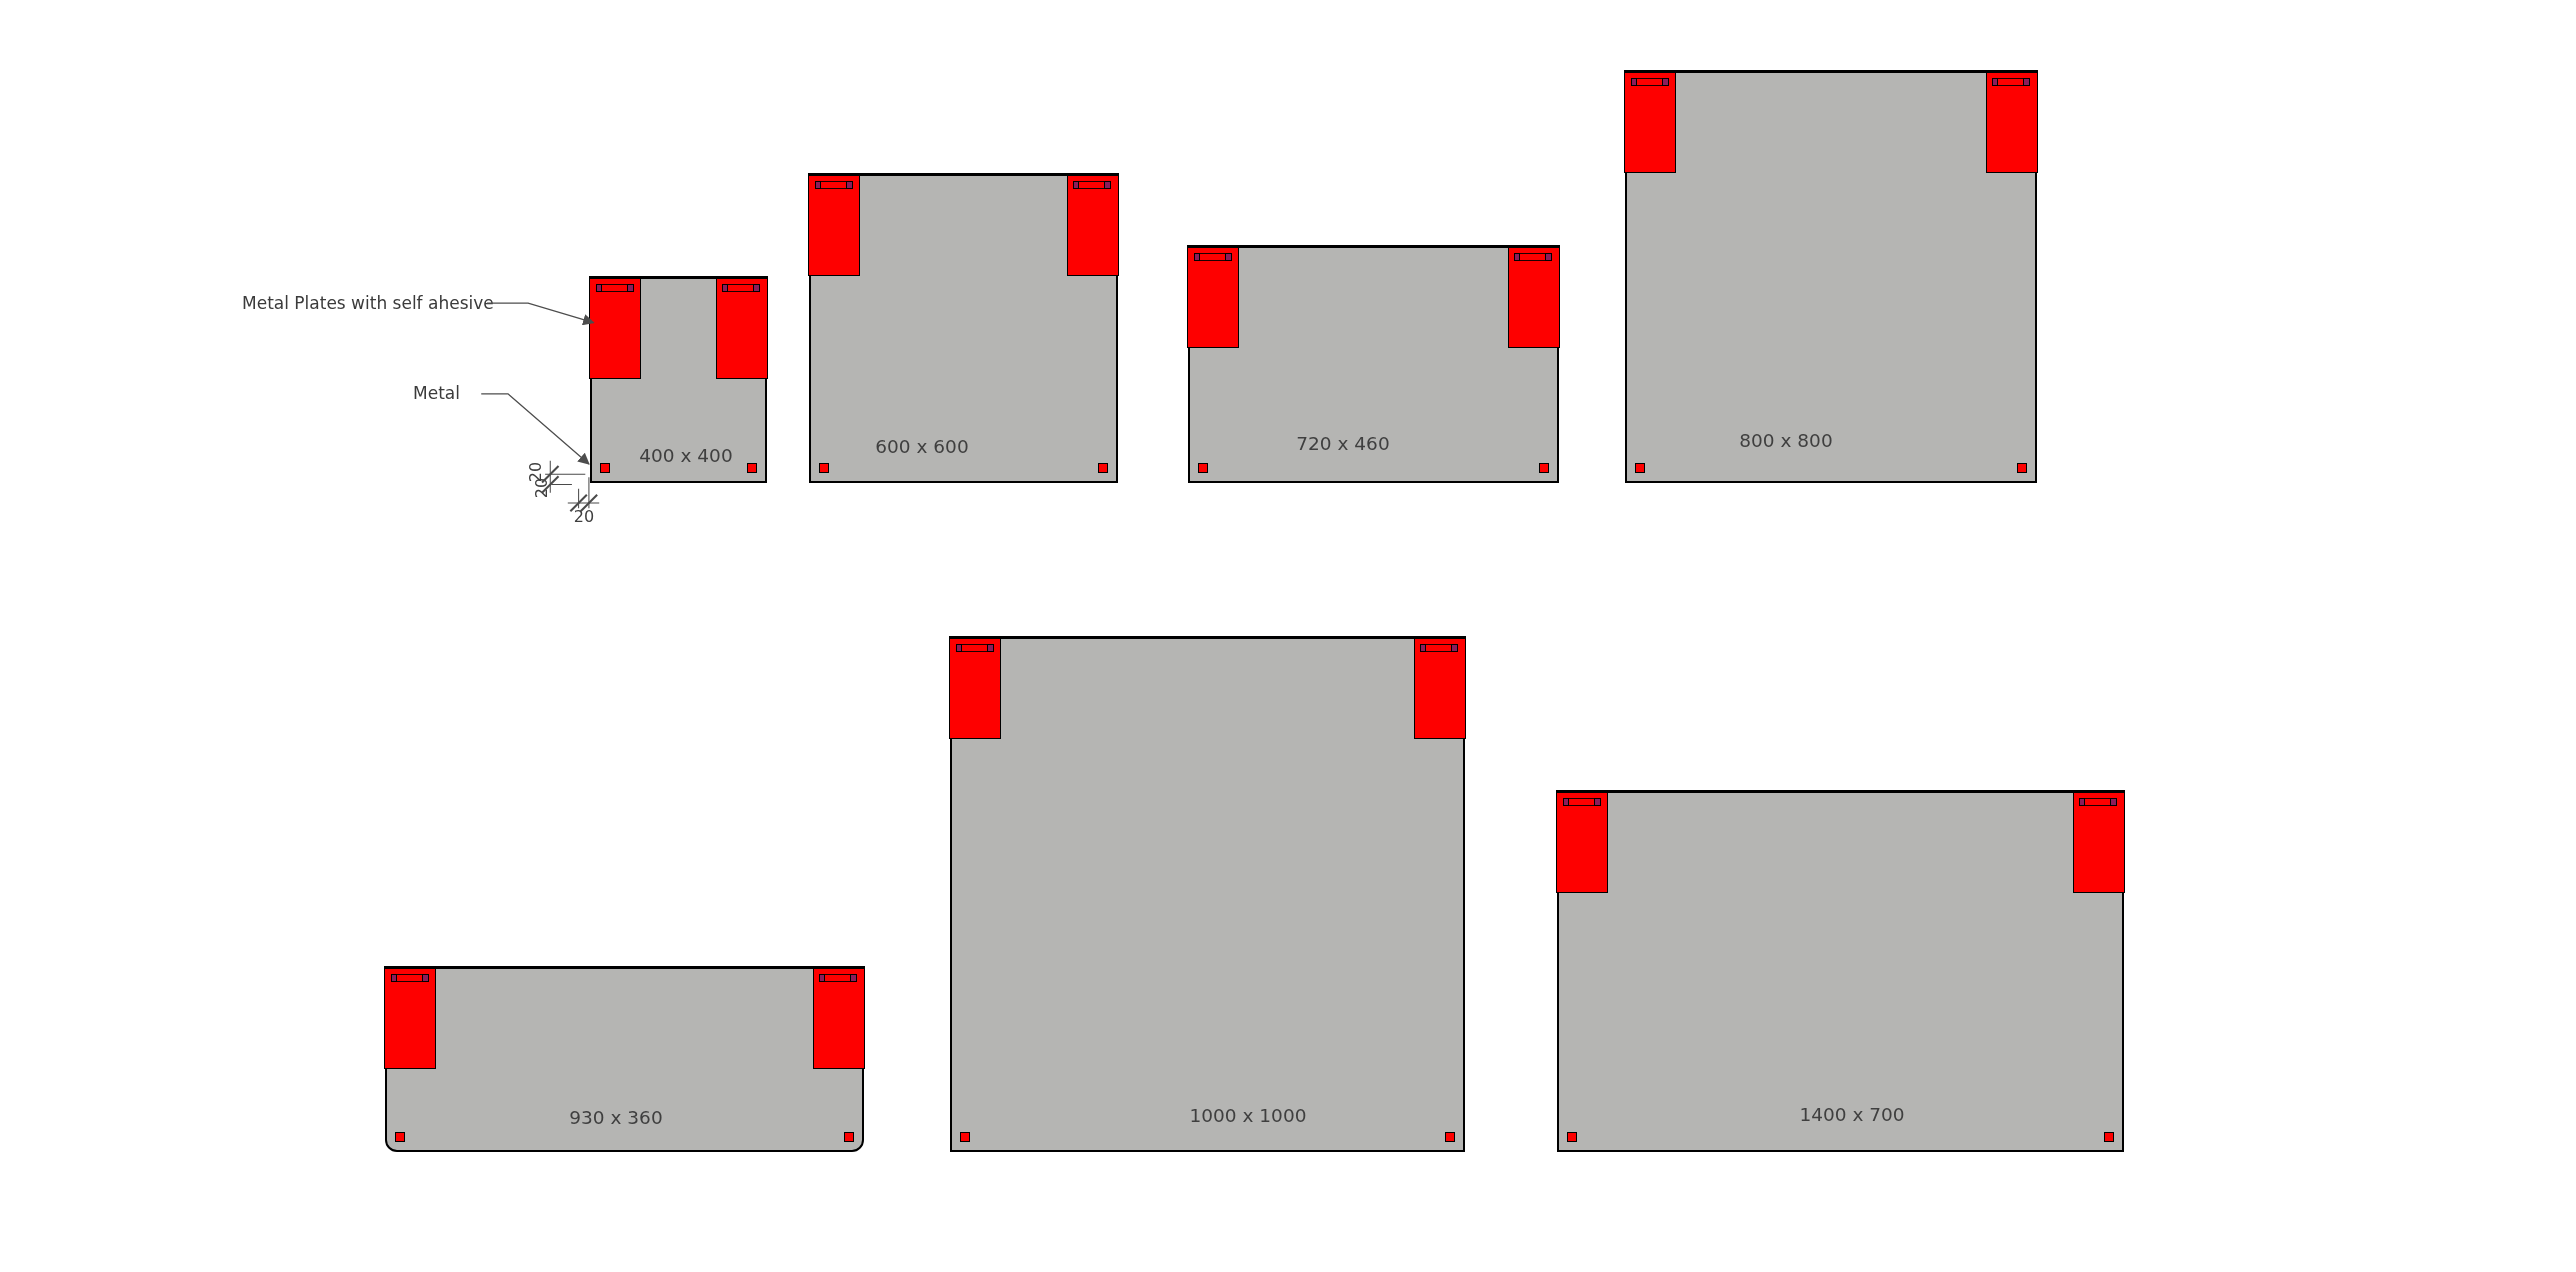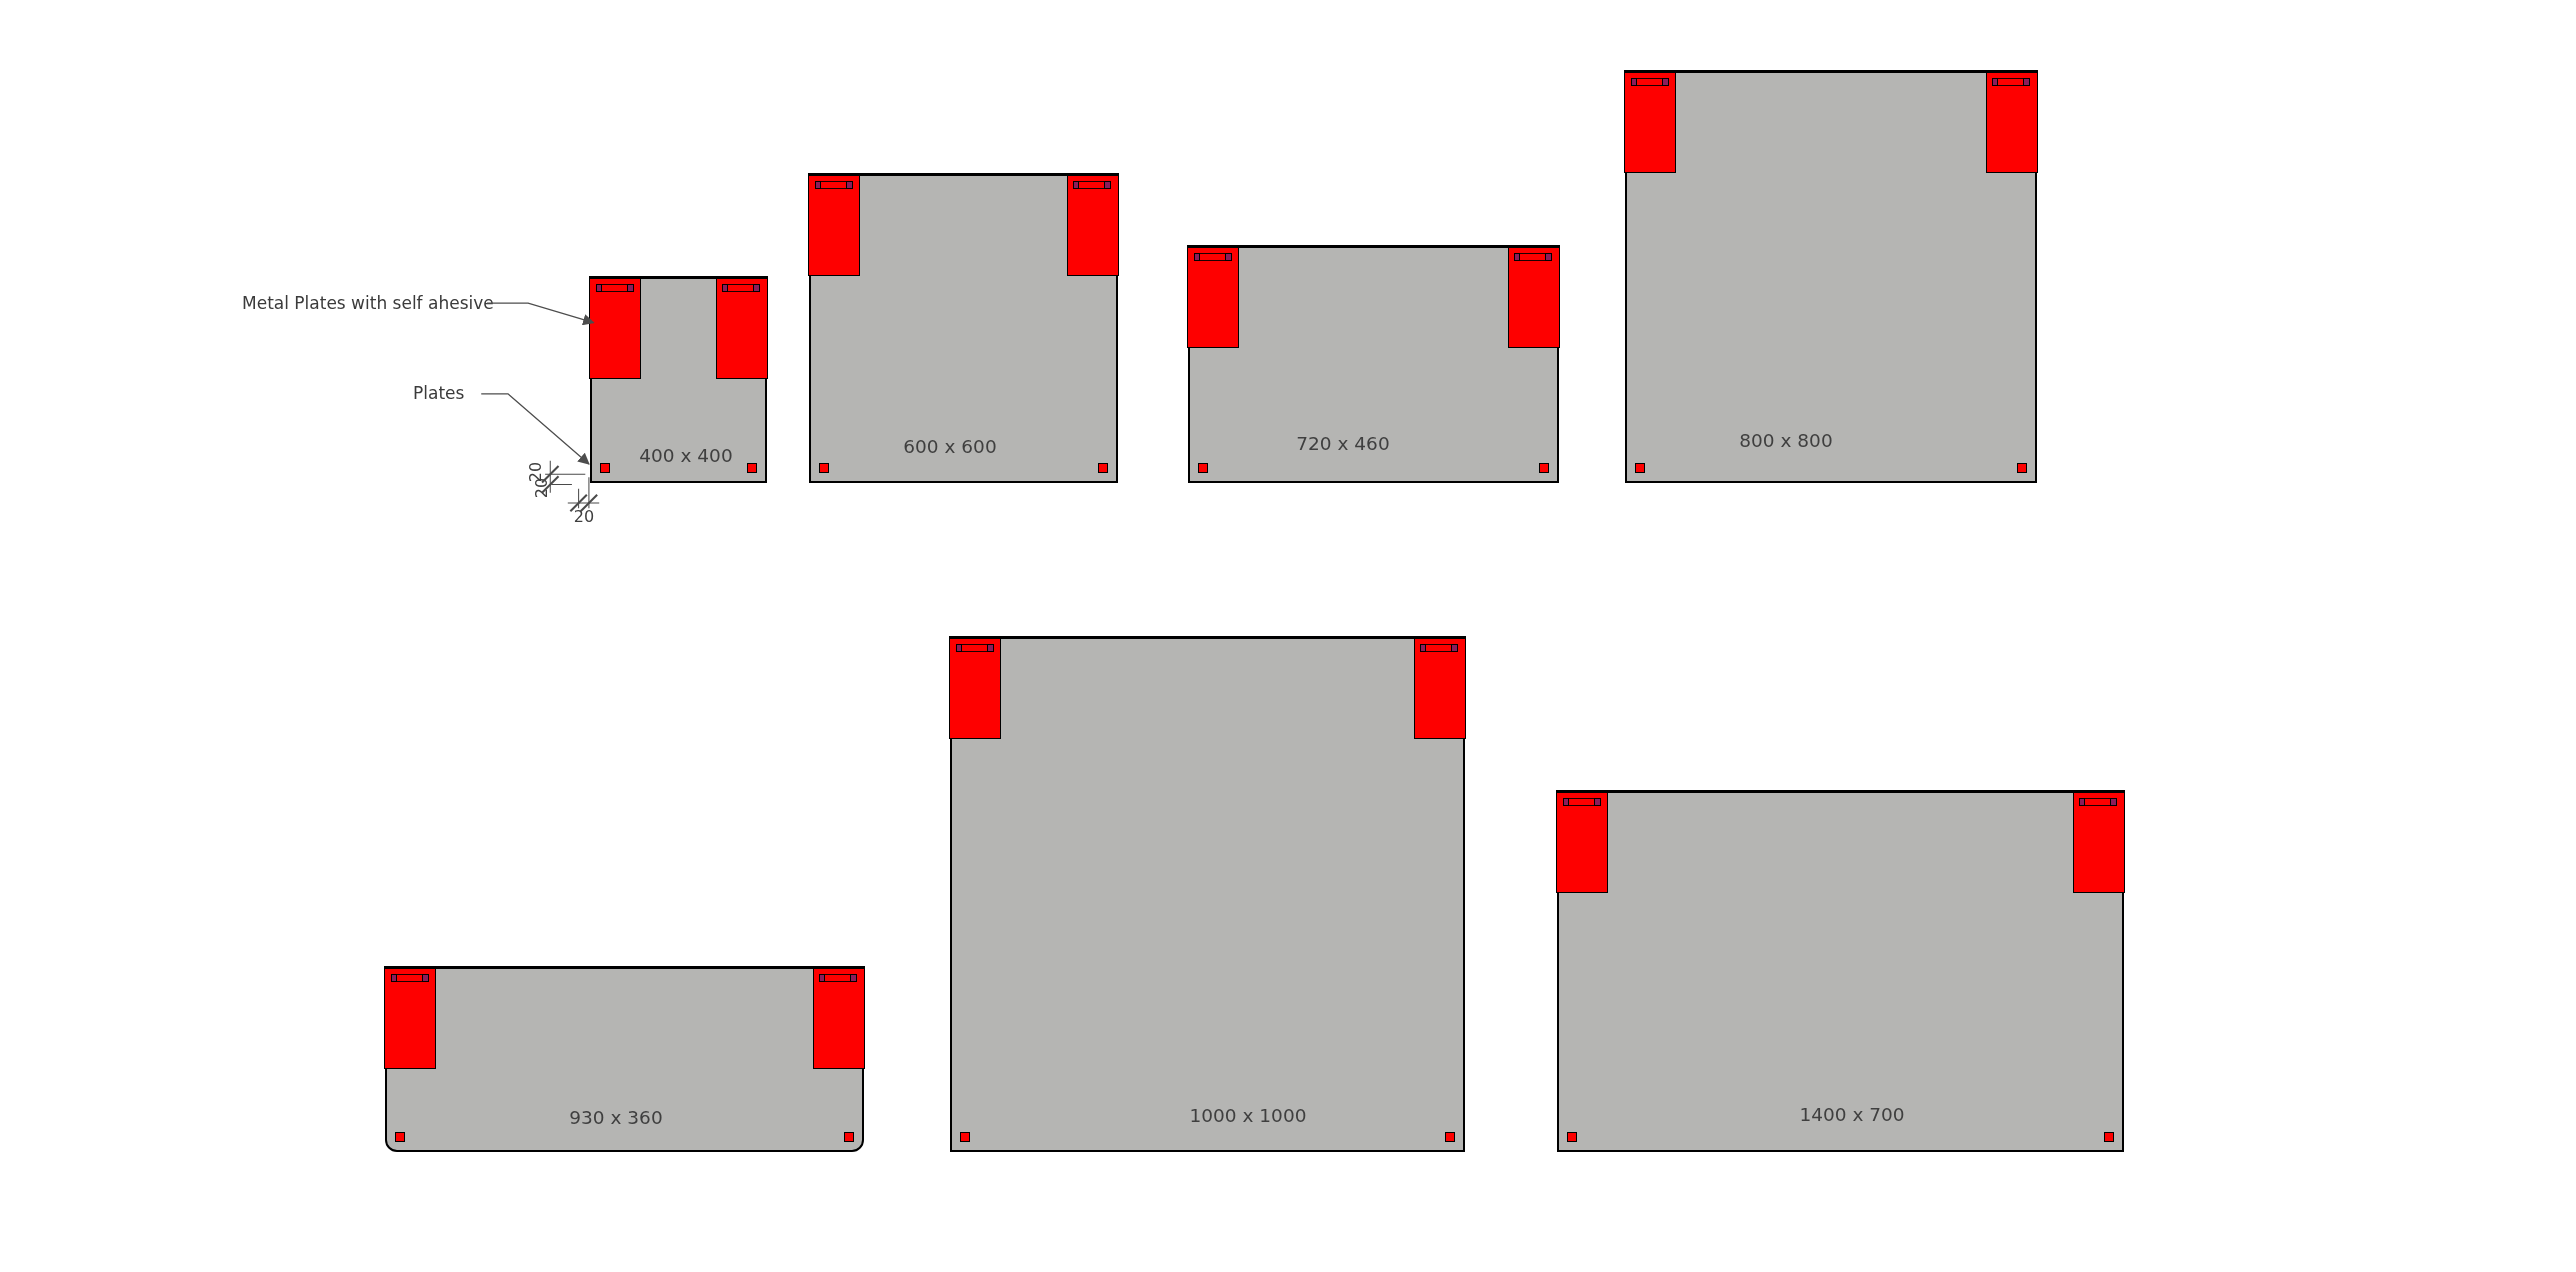--- a/index.html
+++ b/index.html
@@ -64,21 +64,21 @@
       </div>
       <div class="panel" style="left: 809px; top: 174px; width: 309px; height: 309px;">
         <div class="plate plate-left">
           <div class="slot"></div>
         </div>
         <div class="plate plate-right">
           <div class="slot"></div>
         </div>
         <div class="bumper bumper-left"></div>
         <div class="bumper bumper-right"></div>
-        <div class="size-label" style="left: 111px; top: 271px; margin-left: 28px;">600 x 600</div>
+        <div class="size-label" style="left: 111px; top: 271px;">600 x 600</div>
       </div>
       <div class="panel" style="left: 1188px; top: 246px; width: 371px; height: 237px;">
         <div class="plate plate-left">
           <div class="slot"></div>
         </div>
         <div class="plate plate-right">
           <div class="slot"></div>
         </div>
         <div class="bumper bumper-left"></div>
         <div class="bumper bumper-right"></div>
@@ -155,19 +155,19 @@
       <line x1="1123" y1="948" x2="1123" y2="986"></line>
 
       <line x1="1102" y1="976" x2="1163" y2="976"></line>
 
       <line x1="1107" y1="992" x2="1139" y2="960" stroke-width="4"></line>
       <line x1="1127" y1="992" x2="1159" y2="960" stroke-width="4"></line>
     </g>
   </svg>
 
   <div class="ann" id="metal-label">Metal Plates with self ahesive</div>
-  <div class="ann" id="bumper-label">Plates</div>
+  <div class="ann" id="bumper-label">Metal</div>
 
   <div class="dim-text" id="dim-v1">20</div>
   <div class="dim-text" id="dim-v2">20</div>
   <div class="dim-text" id="dim-h">20</div>
 </div>
 
 
 </body></html>

